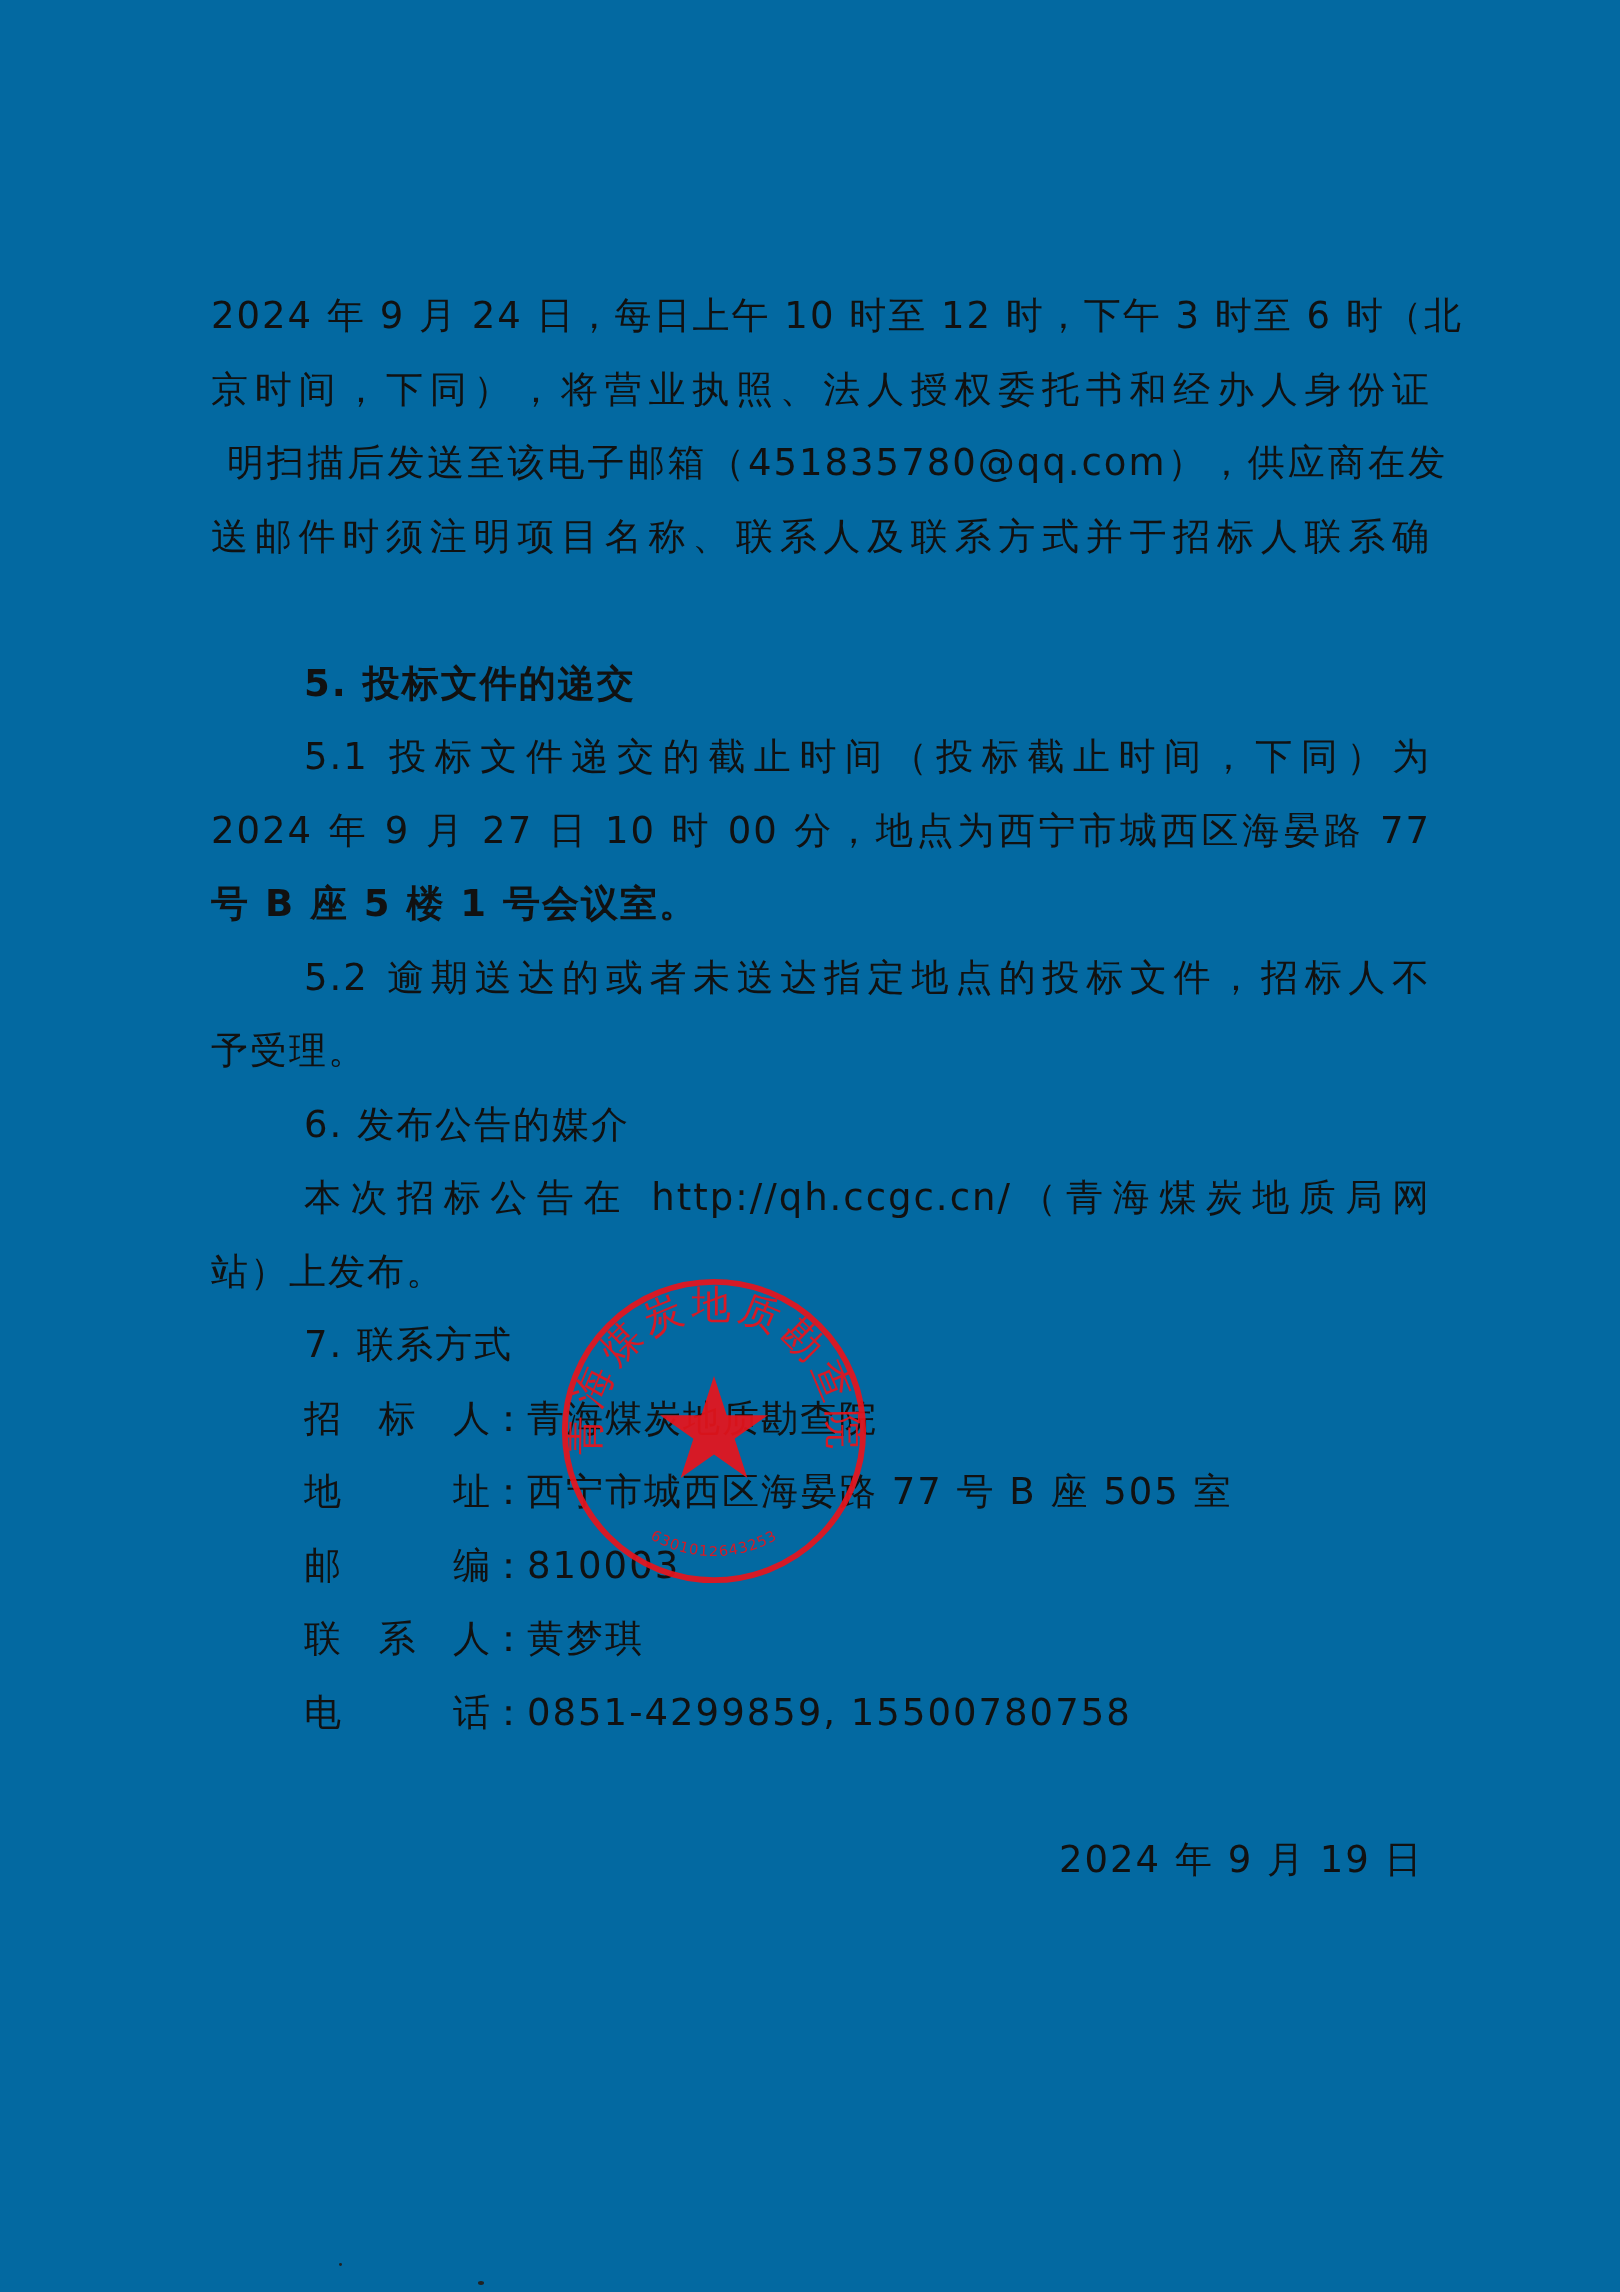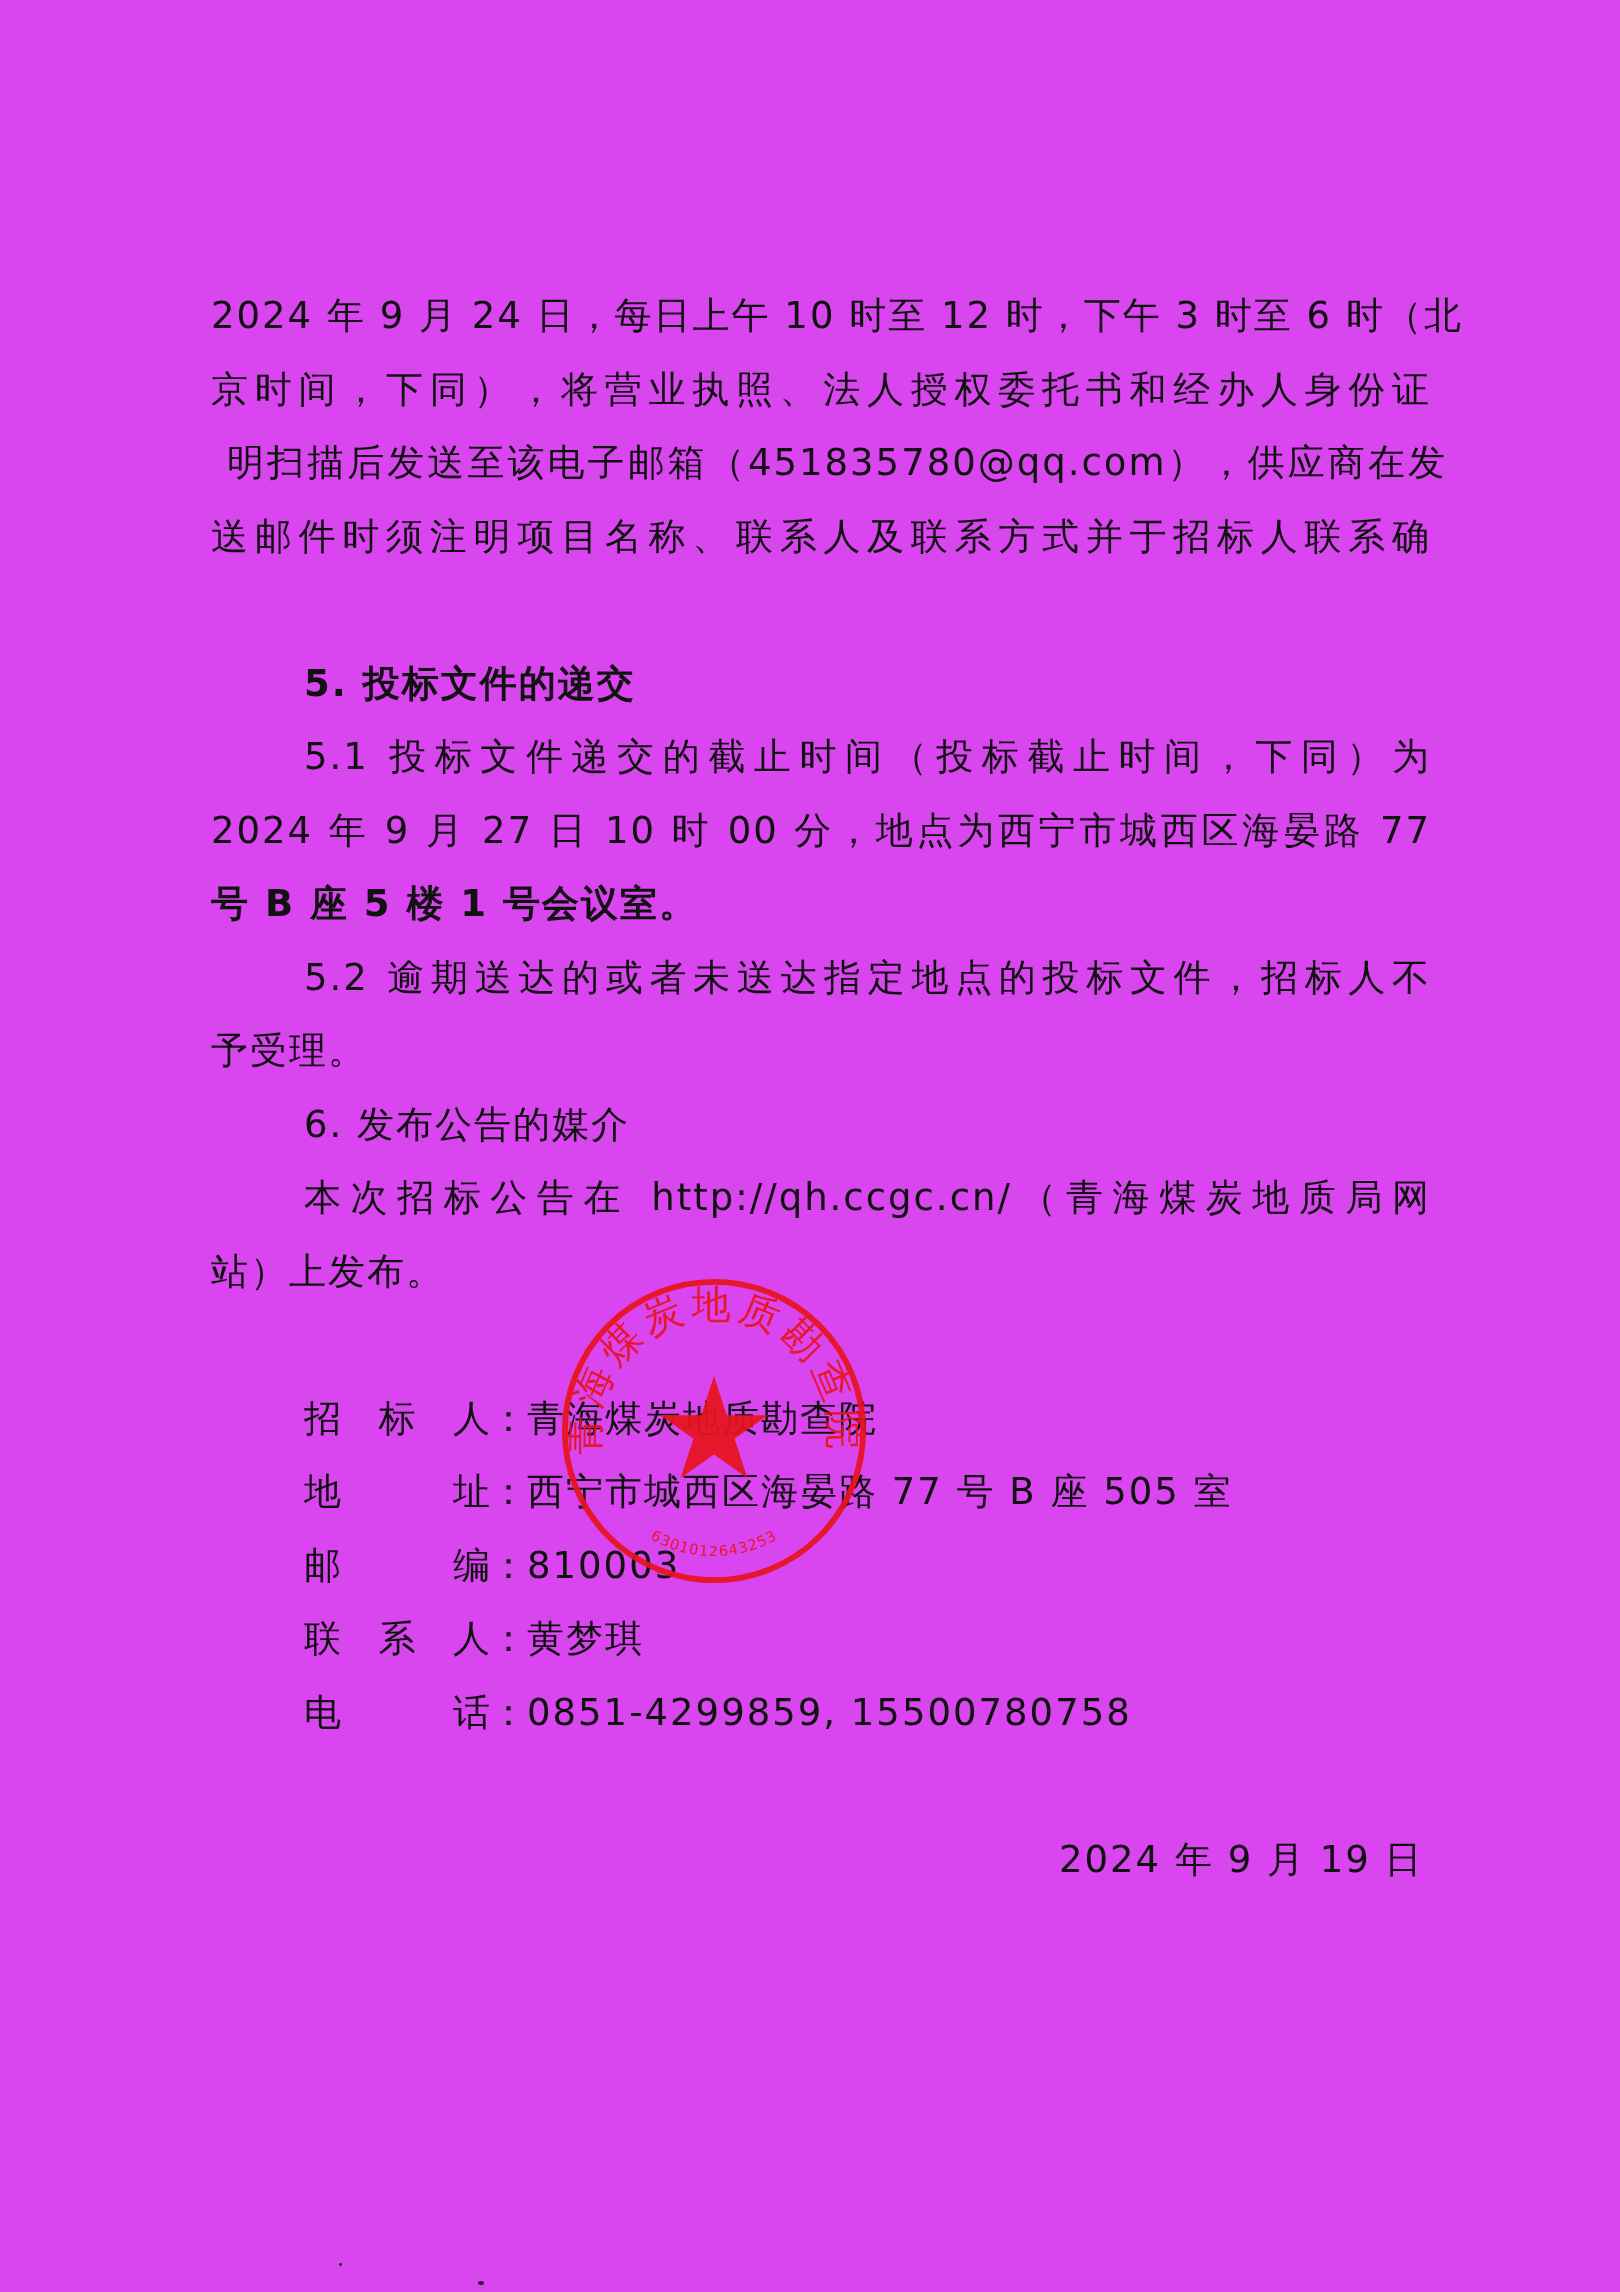--- a/index.html
+++ b/index.html
@@ -12,21 +12,21 @@
     height: 2293px;
     position: relative;
     overflow: hidden;
     font-family: "DejaVu Sans", "Liberation Sans", sans-serif;
     color: #111111;
   }
   .page {
     position: absolute;
     left: 0; top: 0;
     width: 1620px; height: 2293px;
-    background: #d946ef;
+    background: #0369a1;
   }
   .line {
     position: absolute;
     left: 211px;
     width: 1220px;
     font-size: 37px;
     line-height: 49px;
     white-space: nowrap;
     letter-spacing: 2px;
     color: #111;
@@ -92,20 +92,21 @@
   <div class="line indent just" style="top:732px;">5.1 投标文件递交的截止时间（投标截止时间，下同）为</div>
   <div class="line just" style="top:806px;">2024 年 9 月 27 日 10 时 00 分，地点为西宁市城西区海晏路 77</div>
   <div class="line" style="top:879px;font-weight:bold;">号 B 座 5 楼 1 号会议室。</div>
   <div class="line indent just" style="top:953px;">5.2 逾期送达的或者未送达指定地点的投标文件，招标人不</div>
   <div class="line" style="top:1026px;">予受理。</div>
 
   <div class="line indent" style="top:1100px;">6. 发布公告的媒介</div>
   <div class="line indent just" style="top:1173px;">本次招标公告在 http://qh.ccgc.cn/（青海煤炭地质局网</div>
   <div class="line" style="top:1247px;">站）上发布。</div>
 
+  <div class="line indent" style="top:1320px;">7. 联系方式</div>
 
   <div class="contact-row" style="top:1394px;">
     <div class="contact-label">
       <span>招</span>
       <span>标</span>
       <span>人：</span>
     </div>
     <div class="contact-value">青海煤炭地质勘查院</div>
   </div>
   <div class="contact-row" style="top:1467px;">

